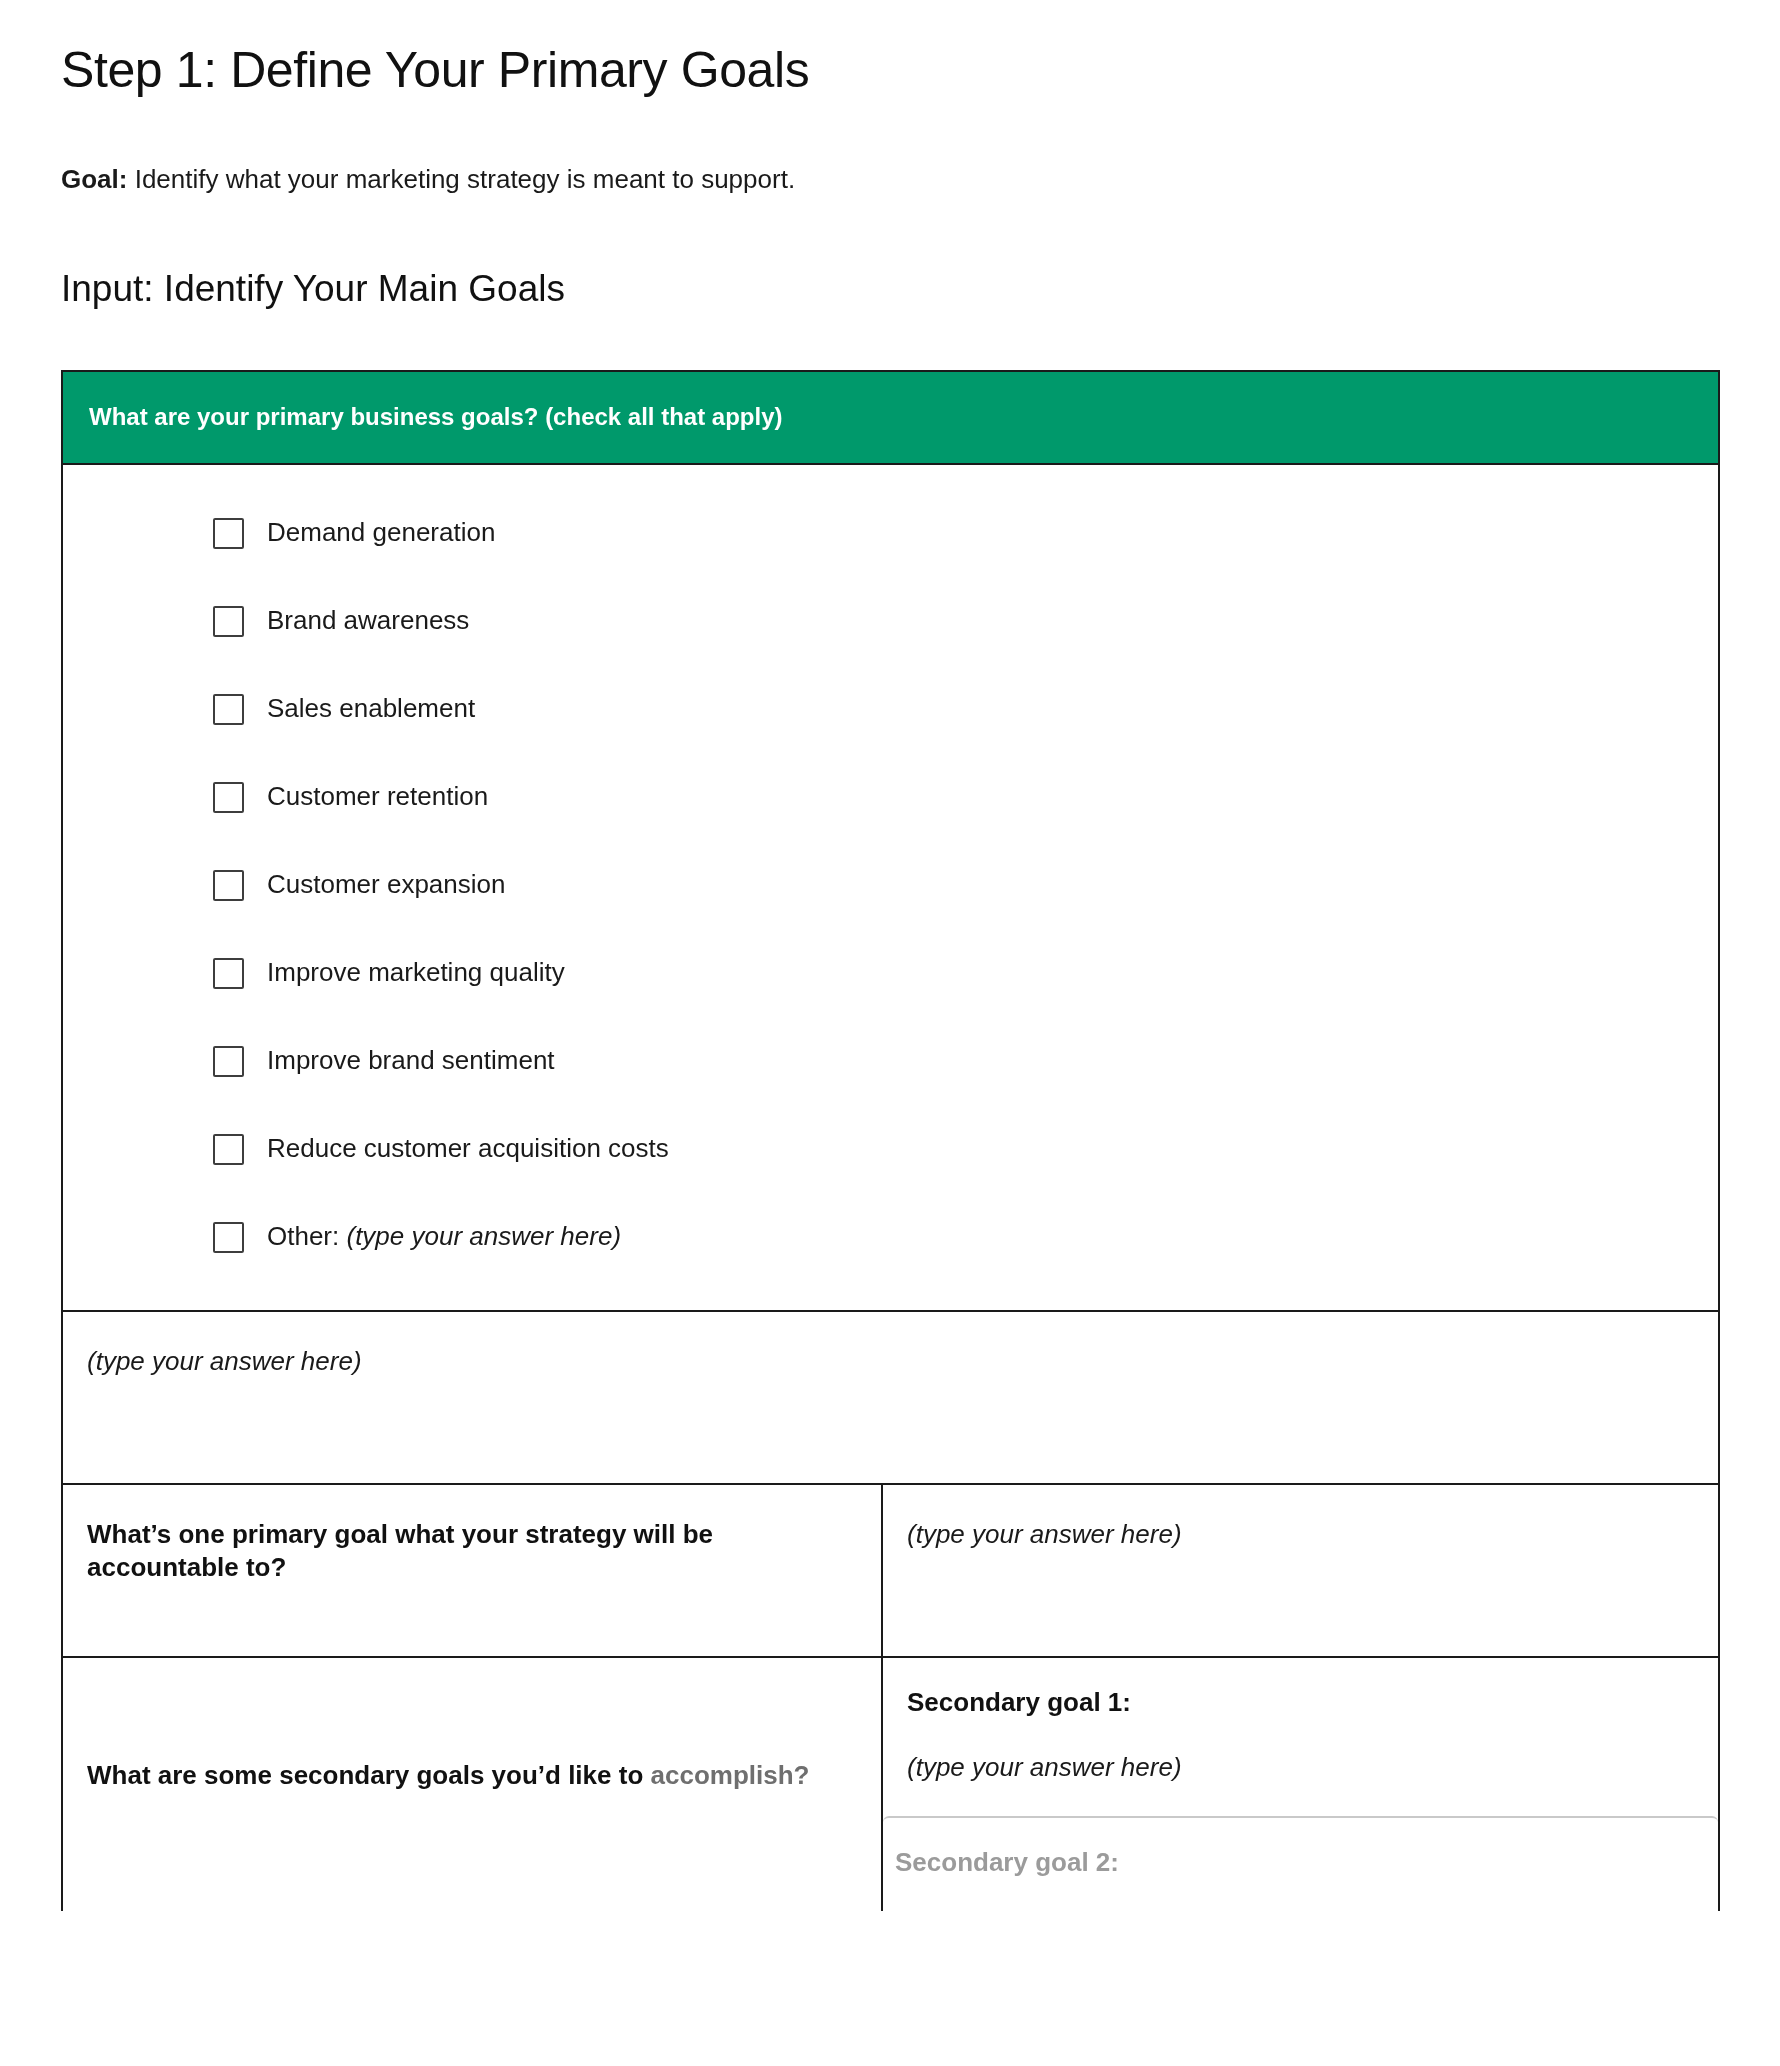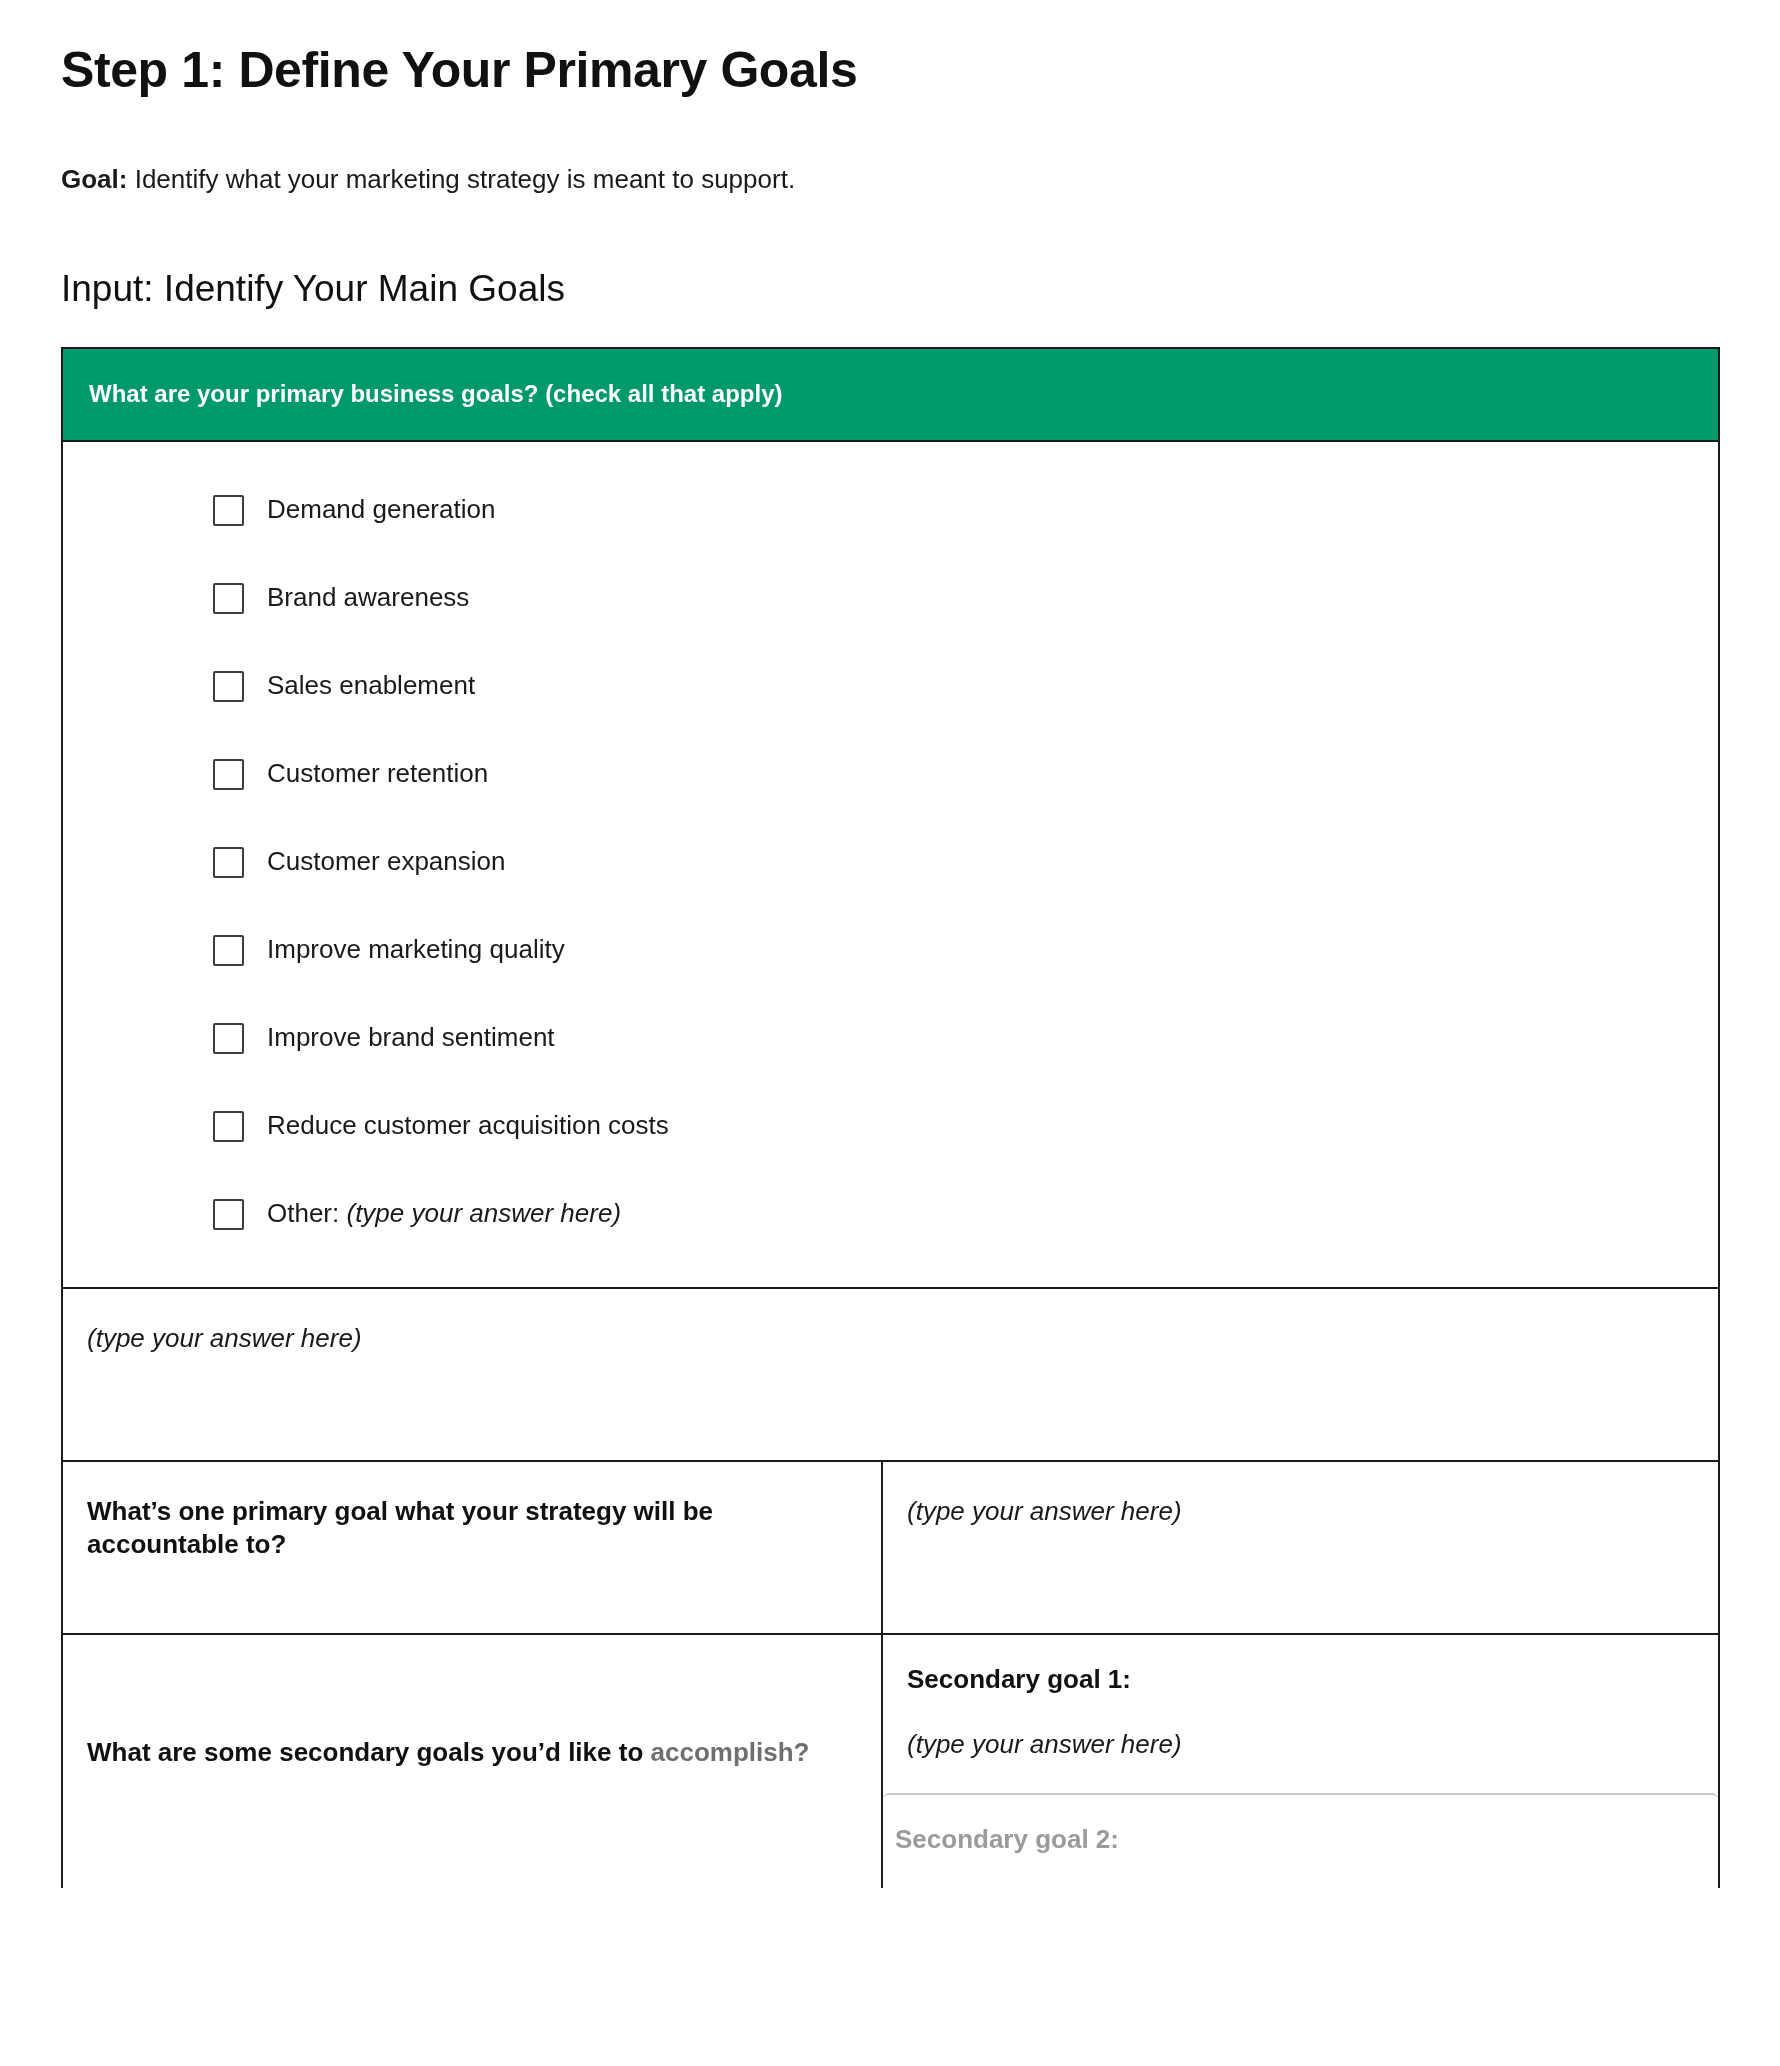--- a/index.html
+++ b/index.html
@@ -14,21 +14,21 @@
     color: #0b0b0b;
     -webkit-font-smoothing: antialiased;
   }
   .page {
     box-sizing: border-box;
     width: 1781px;
     padding: 41px 61px 0 61px;
   }
   h1.step-title {
     font-size: 50px;
-    font-weight: 700;
+    font-weight: 400;
     line-height: 1.18;
     letter-spacing: -0.4px;
     margin: 0 0 4px 0;
     color: #111111;
   }
   .goal-line {
     font-size: 26px;
     line-height: 1.5;
     margin: 60px 0 0 0;
     color: #1a1a1a;
@@ -37,21 +37,21 @@
     font-weight: 700;
   }
   h2.input-title {
     font-size: 37px;
     font-weight: 400;
     line-height: 1.2;
     margin: 68px 0 0 0;
     color: #111111;
   }
   .table-wrap {
-    margin-top: 36px;
+    margin-top: 59px;
     border: 2.1px solid #1a1a1a;
     border-bottom: none;
   }
   .hdr-row {
     background: #00996b;
     color: #ffffff;
     font-size: 24px;
     font-weight: 700;
     padding: 28.5px 26px 31px 26px;
     line-height: 1.3;

